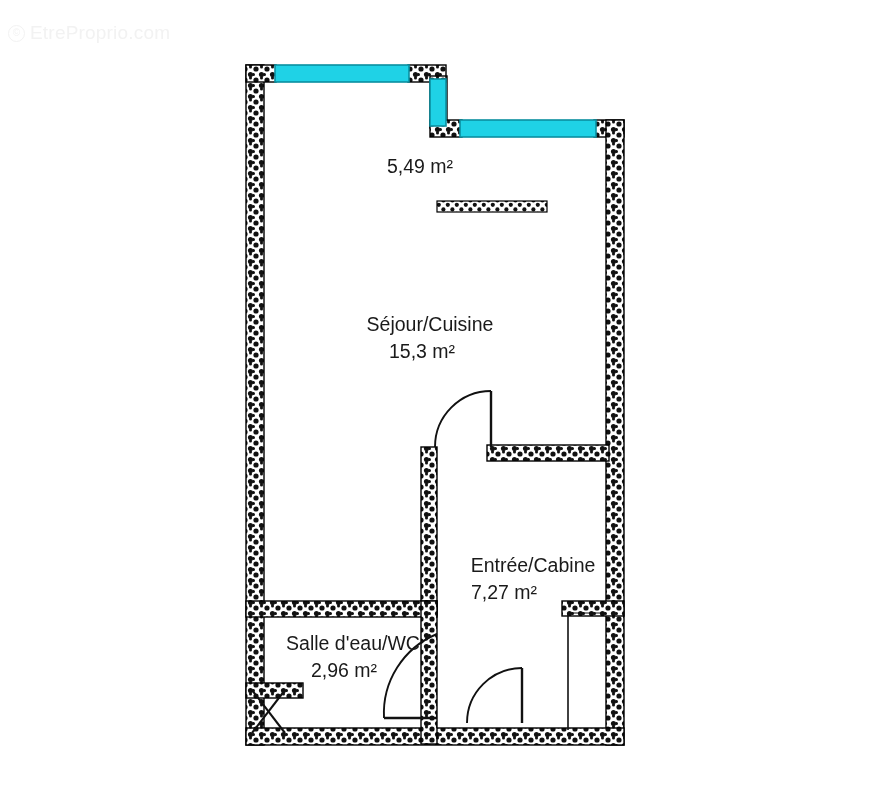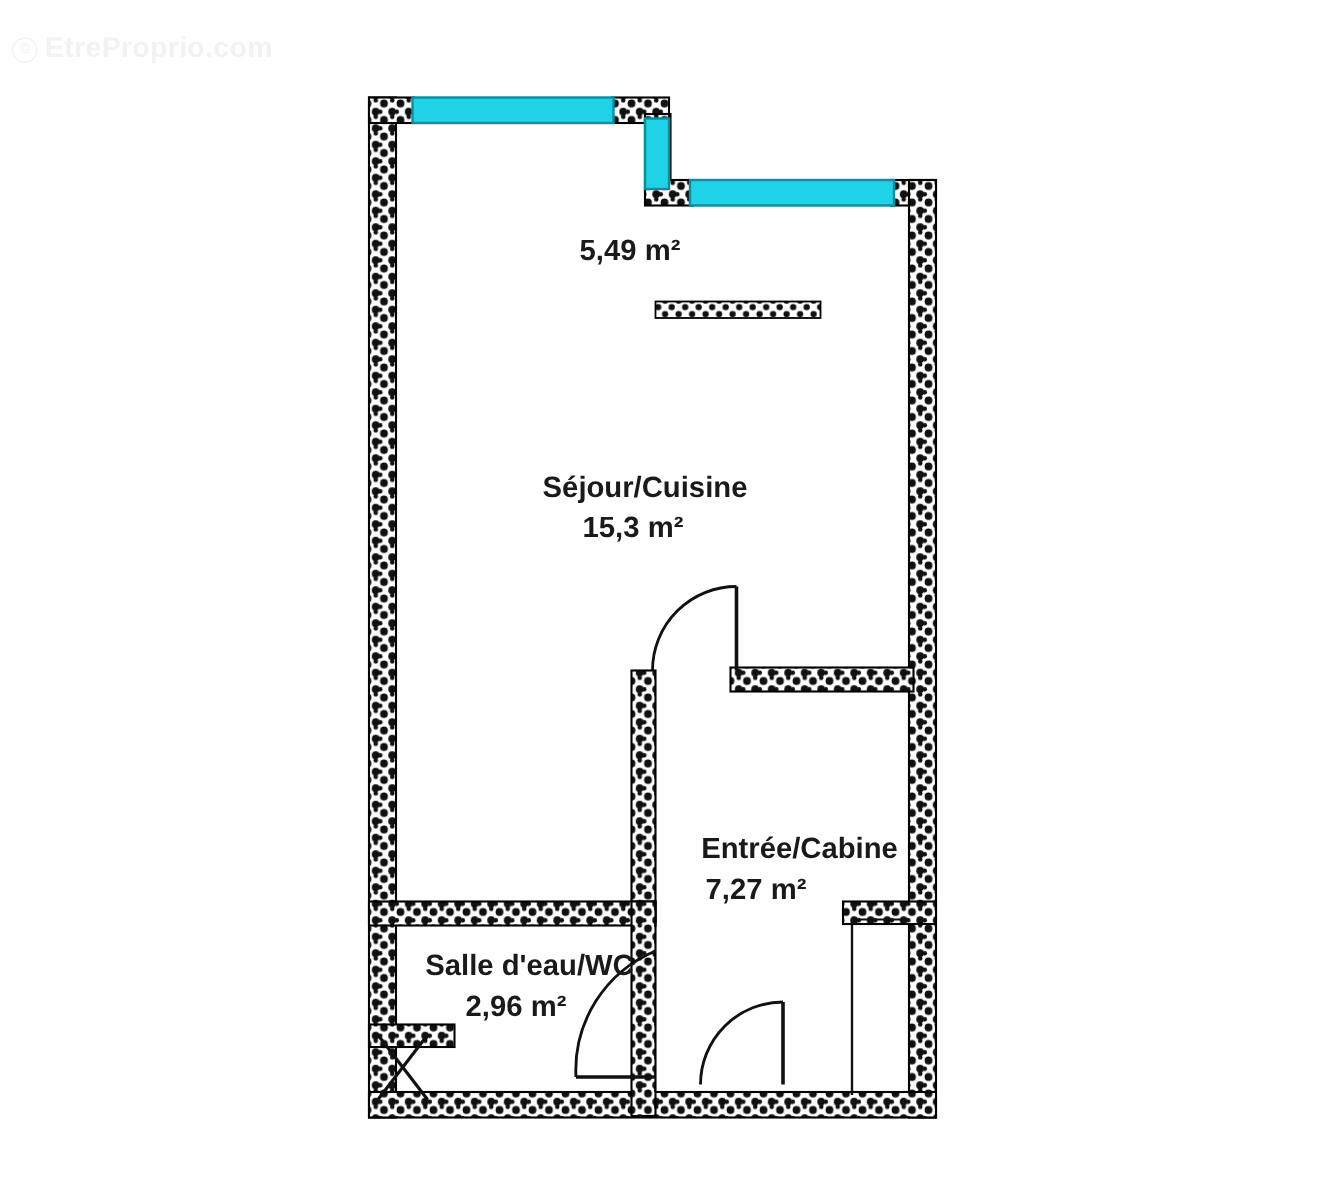--- a/index.html
+++ b/index.html
@@ -12,21 +12,20 @@
     height: 800px;
     position: relative;
     font-family: "Liberation Sans", sans-serif;
     overflow: hidden;
   }
   #floorplan-root {
     position: absolute;
     inset: 0;
     width: 893px;
     height: 800px;
-    font-weight: bold;
   }
   .watermark {
     position: absolute;
     left: 8px;
     top: 22px;
     font-family: "Liberation Sans", sans-serif;
     font-size: 19px;
     letter-spacing: 0.2px;
     color: #f2f2f2;
     user-select: none;

